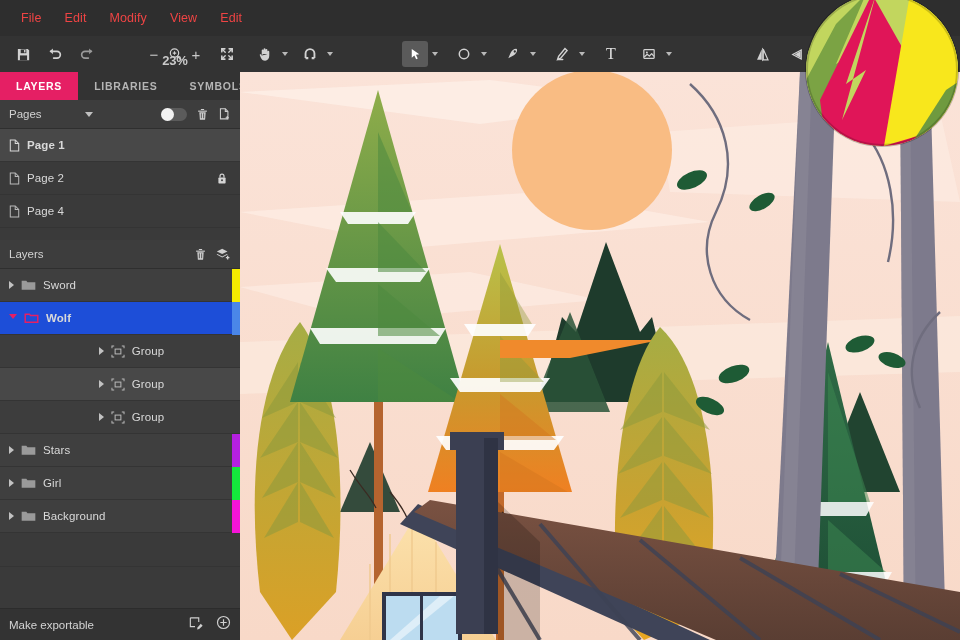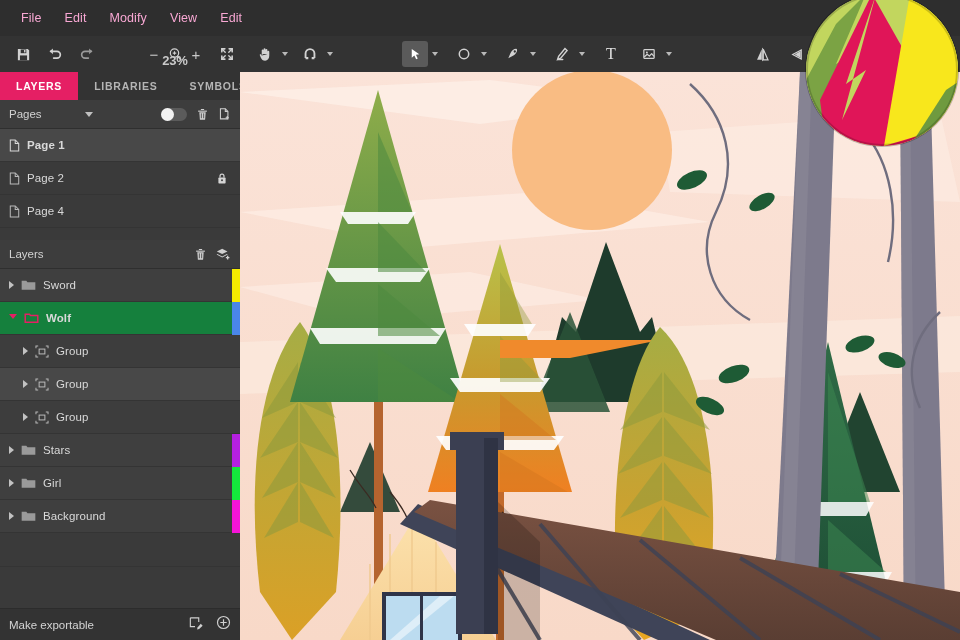--- a/index.html
+++ b/index.html
@@ -13,21 +13,21 @@
   #app { position: relative; width: 960px; height: 640px; overflow: hidden; }
 
   
   .menubar {
     position: absolute; top: 0; left: 0; width: 960px; height: 36px;
     background: #2e2e2e;
     display: flex; align-items: center; padding-left: 12px; gap: 5px;
     z-index: 30;
   }
   .menu-item {
-    font-size: 12.5px; color: #f9a8d4; padding: 4px 9px; border-radius: 2px;
+    font-size: 12.5px; color: #ef4444; padding: 4px 9px; border-radius: 2px;
     letter-spacing: .1px; white-space: nowrap;
   }
 
   
   .toolbar {
     position: absolute; top: 36px; left: 0; width: 960px; height: 36px;
     background: #333333;
     display: flex; align-items: center; z-index: 30;
   }
   .tb-group { display: flex; align-items: center; height: 36px; }
@@ -91,22 +91,22 @@
   .row {
     height: 33px; display: flex; align-items: center; padding-left: 9px;
     border-bottom: 1px solid #343434; position: relative; font-size: 11.5px; color: #d9d9d9;
   }
   .row.page { background: #3a3a3a; }
   .row.page.selected { background: #484848; }
   .row-label { margin-left: 7px; letter-spacing:.1px; }
   .row-right { position:absolute; right: 12px; top:0; height:33px; display:flex; align-items:center; color:#cfcfcf; }
 
   .row.layer { background: #3f3f3f; }
-  .row.layer.selected { background: #15803d; text-align: center; }
-  .row.group { background: #3d3d3d; padding-left: 23px; }
+  .row.layer.selected { background: #1d4ed8; text-align: center; }
+  .row.group { background: #3d3d3d; padding-left: 23px; justify-content: center; }
   .row.group.selected { background: #484848; }
 
   .tri { width:0; height:0; border-left:5px solid #c2c2c2; border-top:4px solid transparent; border-bottom:4px solid transparent; flex:0 0 auto; }
   .tri.open { border-left:4px solid transparent; border-right:4px solid transparent; border-top:5px solid #e51f64; }
   .folder { margin-left: 7px; display:flex; align-items:center; }
   .swatch { position:absolute; right:0; top:0; width:8px; height:33px; }
 
   .spacer { background:#3a3a3a; }
 
   .panel-footer {

